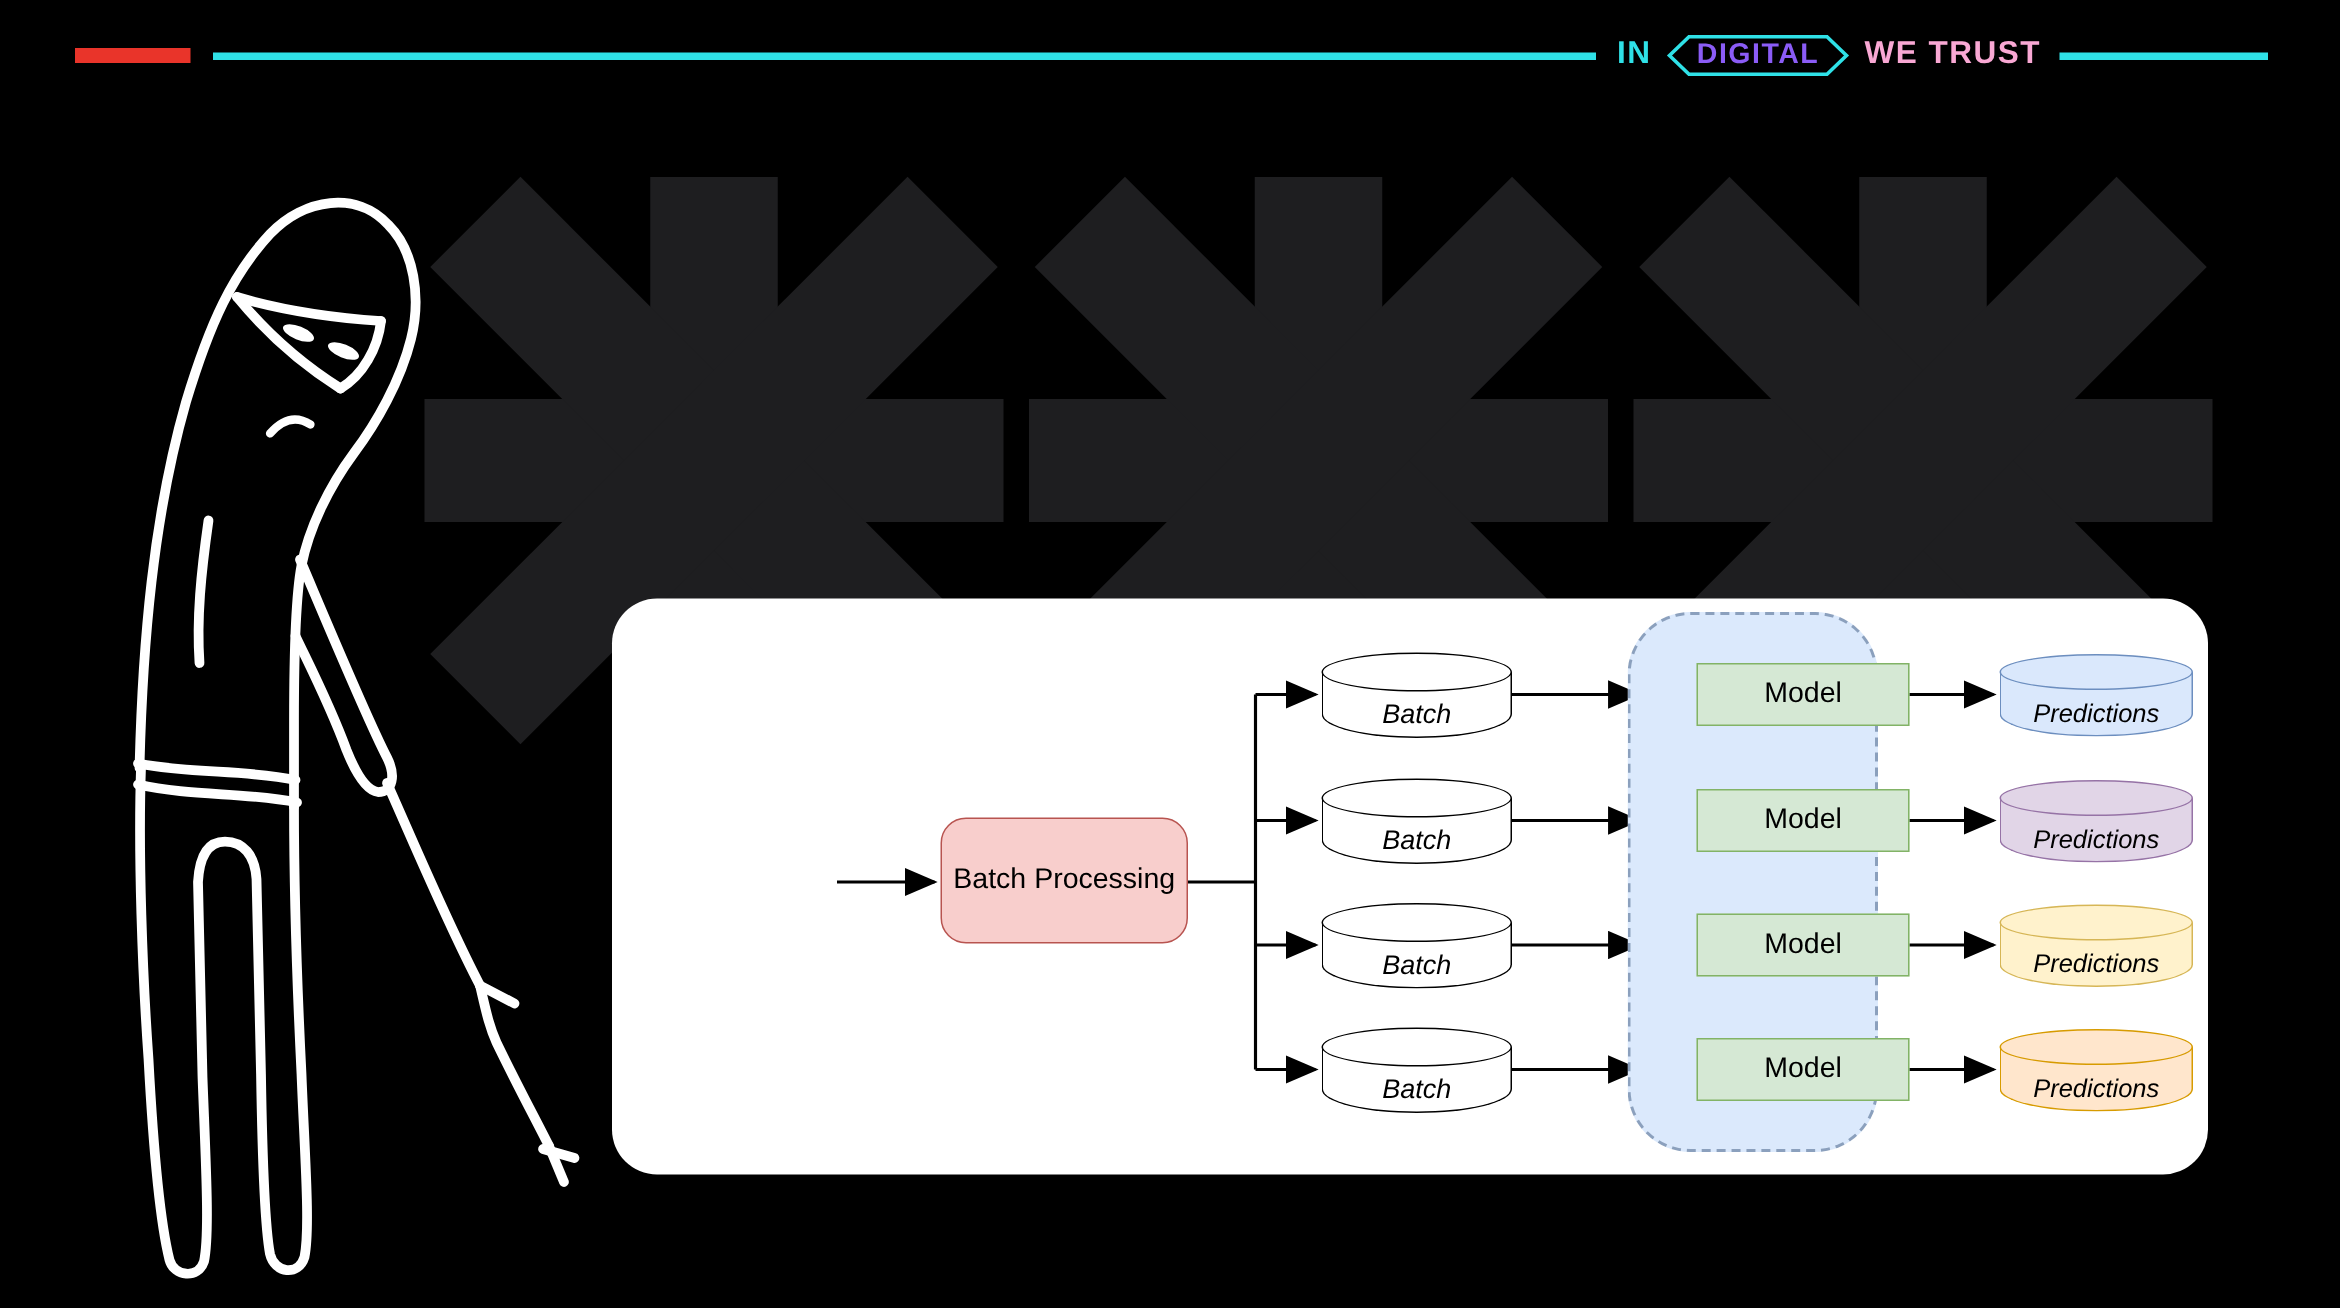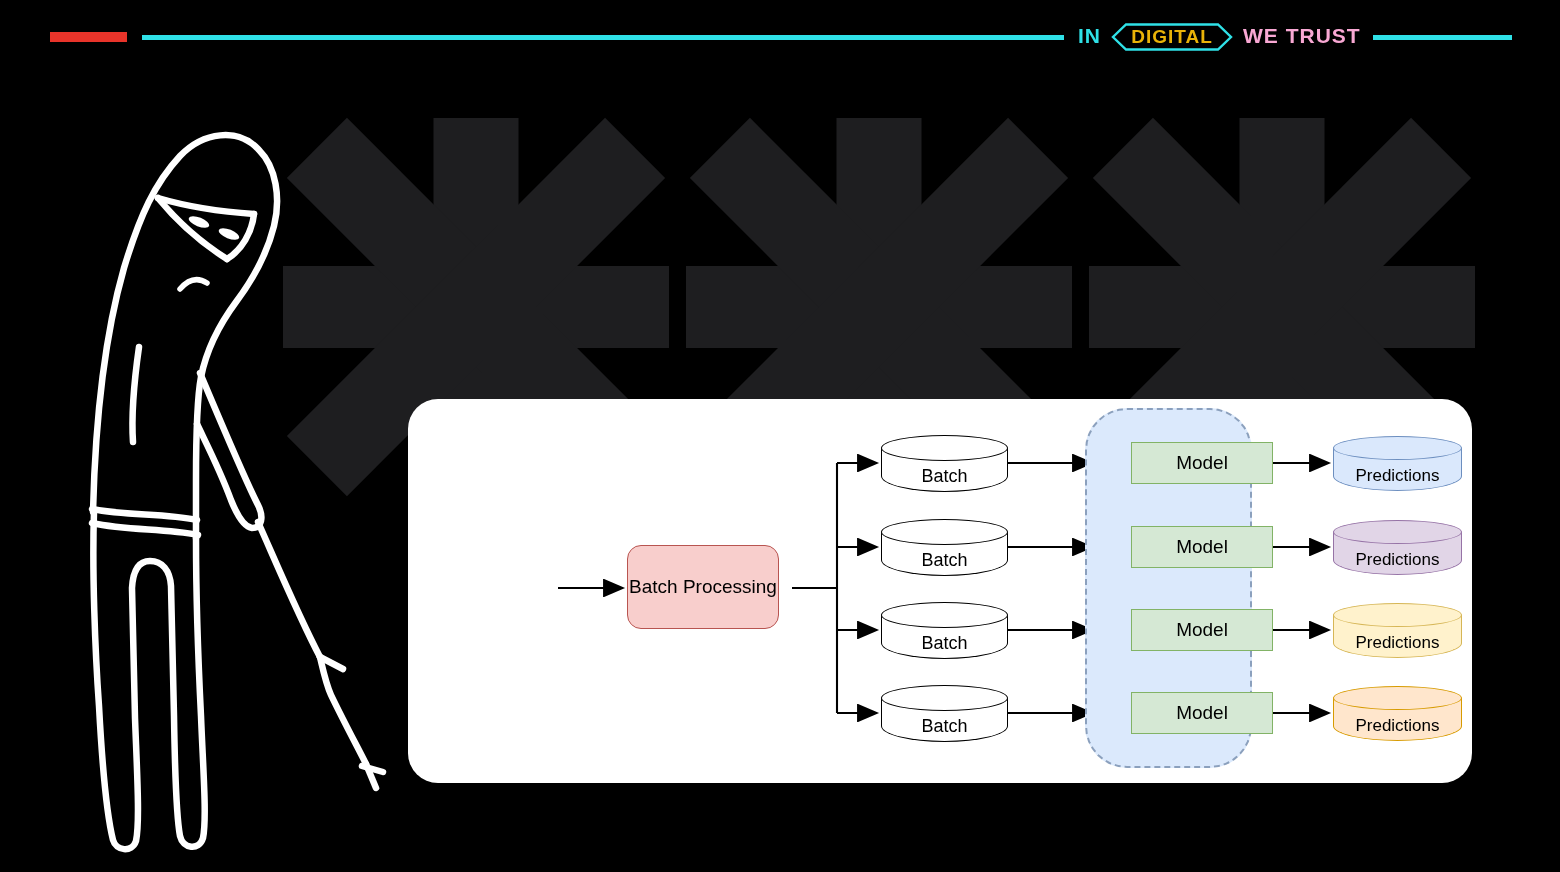--- a/index.html
+++ b/index.html
@@ -26,21 +26,21 @@
   }
   
   #asterisks{position:absolute;left:0;top:0;width:1560px;height:872px;z-index:1;}
   #character{position:absolute;left:80px;top:120px;width:320px;height:760px;z-index:2;}
   
   #panel{
     position:absolute;left:408px;top:399px;width:1064px;height:384px;
     background:#ffffff;border-radius:30px;z-index:3;
   }
   #connectors{position:absolute;left:0;top:0;width:1064px;height:384px;}
-  .cyl{position:absolute;}
+  .cyl{position:absolute;font-style:italic;}
   .cyl .ctop{
     position:absolute;left:0;right:0;top:0;height:var(--ell);
     border:1.7px solid var(--stroke);border-radius:50%;background:var(--fill);
     box-sizing:border-box;z-index:2;
   }
   .cyl .cbody{
     position:absolute;left:0;right:0;top:calc(var(--ell)/2);bottom:0;
     border:1.7px solid var(--stroke);border-top:none;background:var(--fill);
     border-radius:0 0 50% 50% / 0 0 calc(var(--ell)/2 + 3px) calc(var(--ell)/2 + 3px);
     box-sizing:border-box;z-index:1;
@@ -72,21 +72,21 @@
 <div id="stage">
 
   <div id="header">
     <div class="red-bar" style="background: rgb(233, 52, 42);"></div>
     <div class="cyan-line l1" style="background: rgb(47, 225, 231);"></div>
     <span class="tag-word tag-in" style="color: rgb(47, 225, 231);">IN</span>
     <div class="hex-wrap">
       <svg width="122" height="28" viewBox="0 0 122 28">
         <polygon points="15,1.5 107,1.5 120,14 107,26.5 15,26.5 2,14" fill="none" stroke="#2fe1e7" stroke-width="2.4"></polygon>
       </svg>
-      <div class="hex-label" style="color: #eab308;">DIGITAL</div>
+      <div class="hex-label" style="color: #8b5cf6;">DIGITAL</div>
     </div>
     <span class="tag-word tag-we" style="color: #f9a8d4;">WE TRUST</span>
     <div class="cyan-line l2" style="background: rgb(47, 225, 231);"></div>
   </div>
 
   <svg id="asterisks" viewBox="0 0 1560 872">
     <defs>
       <g id="ast" fill="#1e1e20">
         <rect x="-42.5" y="-189" width="85" height="378"></rect>
         <rect x="-193" y="-41" width="386" height="82"></rect>
@@ -174,21 +174,21 @@
         <path d="M830,64  L921,64" marker-end="url(#ah)"></path>
         <path d="M830,148 L921,148" marker-end="url(#ah)"></path>
         <path d="M830,231 L921,231" marker-end="url(#ah)"></path>
         <path d="M830,314 L921,314" marker-end="url(#ah)"></path>
       </g>
     </svg>
 
     <div id="model-group" style="background: rgb(219, 233, 252); border-color: rgb(139, 160, 189);"></div>
 
 
-    <div class="rect-node" id="batch-processing" style="left: 219px; top: 146px; width: 152px; height: 84px; --fill: #f8cecc; --stroke: #b85450;">
+    <div class="rect-node" id="batch-processing" style="left: 219px; top: 146px; width: 165px; height: 84px; border-radius: 17px; --fill: #f8cecc; --stroke: #b85450;">
       <span>Batch Processing</span>
     </div>
 
     <div class="cyl batch-cyl" style="left: 473px; top: 36px; width: 127px; height: 57px; --ell: 26px; --fill: #ffffff; --stroke: #000000;">
       <div class="ctop"></div>
       <div class="cbody"></div>
       <div class="clabel" style="bottom:5px;">Batch</div>
     </div>
     <div class="cyl batch-cyl" style="left: 473px; top: 120px; width: 127px; height: 57px; --ell: 26px; --fill: #ffffff; --stroke: #000000;">
       <div class="ctop"></div>

